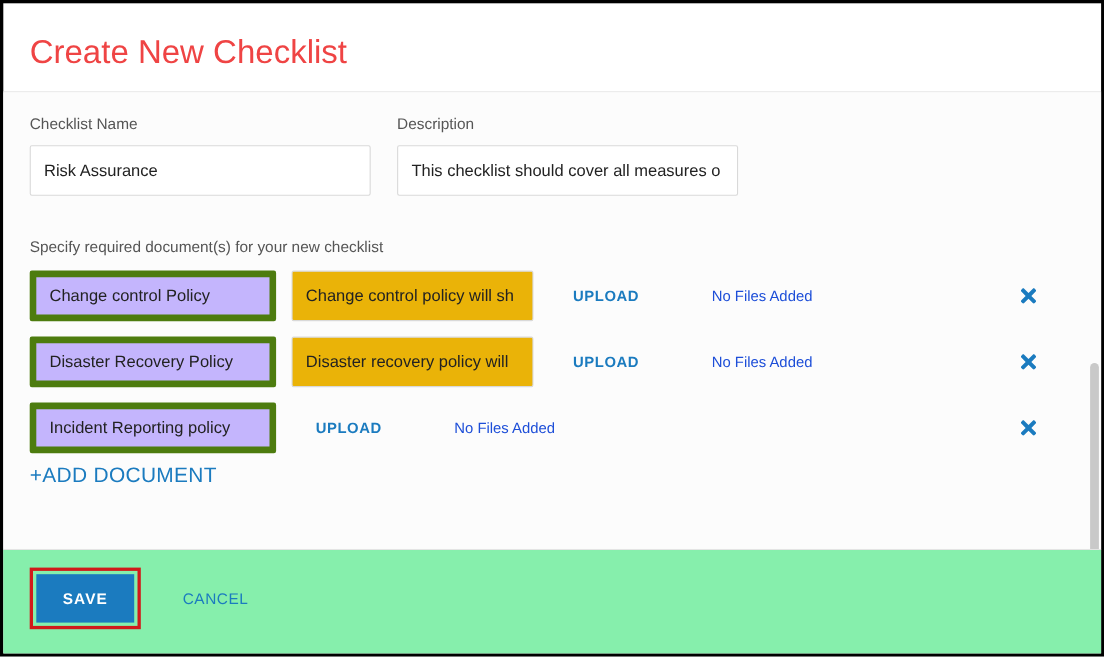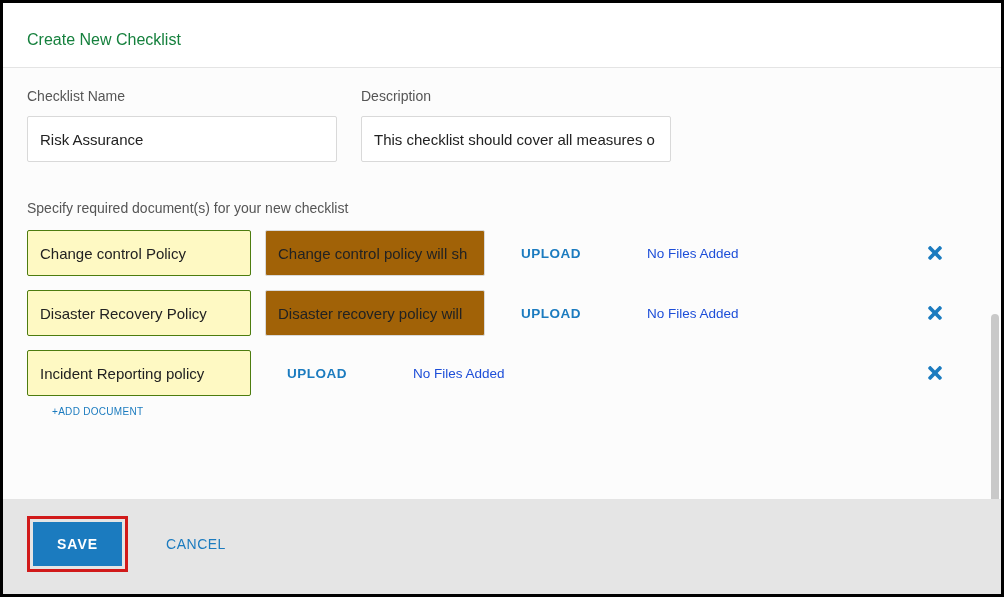--- a/index.html
+++ b/index.html
@@ -1,46 +1,46 @@
 <!DOCTYPE html>
 <html><head>
 <meta charset="utf-8">
 <style>
   * { box-sizing: border-box; margin: 0; padding: 0; }
   html, body { width: 1004px; height: 597px; font-family: "Segoe UI", "Helvetica Neue", Arial, sans-serif; background: #fff; }
   .frame { width: 1004px; height: 597px; border: 3px solid #000; position: relative; }
   .inner { padding: 0; height: 100%; display: flex; flex-direction: column; }
   .header { padding: 28px 24px 18px 24px; }
-  .header h1 { font-size: 16px; font-weight: 400; color: #15803d; }
+  .header h1 { font-size: 30px; font-weight: 400; color: #ef4444; }
   .divider { border: none; border-top: 1px solid #e4e4e4; }
   .body { flex: 1; padding: 20px 24px 0 24px; position: relative; overflow: hidden; background: #fcfcfc; }
   .form-row-top { display: flex; gap: 24px; margin-bottom: 38px; }
   .field-group { display: flex; flex-direction: column; }
   .field-label { font-size: 14px; color: #555; margin-bottom: 12px; }
   .text-input {
     border: 1px solid #d9d9d9; background: #fff; height: 46px;
     padding: 4px 12px; font-size: 15px; color: #222; font-family: inherit;
     border-radius: 2px;
   }
   .text-input::placeholder { color: #222; }
   .name-input { width: 310px; }
   .desc-input { width: 310px; }
   .section-label { font-size: 14px; color: #555; margin-bottom: 14px; }
   .doc-rows { display: flex; flex-direction: column; gap: 14px; }
   .doc-row { display: flex; align-items: center; }
-  .doc-name { width: 224px; height: 46px; border: 1px solid #4d7c0f; background: #fef9c3; padding: 0 12px; font-size: 15px; color: #222; border-radius:2px; }
-  .doc-desc { width: 220px; height: 46px; border: 1px solid #d9d9d9; background: #a16207; padding: 0 12px; font-size: 15px; color: #222; margin-left: 14px; border-radius:2px; white-space: nowrap; overflow: hidden; }
+  .doc-name { width: 224px; height: 46px; border: 6px solid #4d7c0f; background: #c4b5fd; padding: 0 12px; font-size: 15px; color: #222; border-radius:2px; }
+  .doc-desc { width: 220px; height: 46px; border: 1px solid #d9d9d9; background: #eab308; padding: 0 12px; font-size: 15px; color: #222; margin-left: 14px; border-radius:2px; white-space: nowrap; overflow: hidden; }
   .doc-name, .doc-desc { display: flex; align-items: center; font-family: inherit; }
   .upload { margin-left: 36px; color: #1b7bbf; font-size: 13.5px; font-weight: 600; letter-spacing: 0.5px; cursor: pointer; }
   .nofiles { margin-left: 66px; color: #1d4ed8; font-size: 13.5px; }
   .remove { margin-left: auto; margin-right: 32px; color: #1b7bbf; cursor: pointer; }
   .remove svg { width: 20px; height: 20px; display:block; }
-  .add-doc { color: #1b7bbf; font-size: 10px; letter-spacing: 0.3px; margin-top: 10px; cursor: pointer; font-weight: 500; margin-left: 25px; }
+  .add-doc { color: #1b7bbf; font-size: 19px; letter-spacing: 0.3px; margin-top: 10px; cursor: pointer; font-weight: 500; }
   .scroll-indicator { position: absolute; right: 2px; top: 246px; width: 8px; height: 230px; background: #c9c9c9; border-radius: 4px; }
-  .footer { border-top: 1px solid #e4e4e4; padding: 16px 24px 22px 24px; display: flex; align-items: center; gap: 28px; background:#e5e5e5; }
+  .footer { border-top: 1px solid #e4e4e4; padding: 16px 24px 22px 24px; display: flex; align-items: center; gap: 28px; background:#86efac; }
   .save-wrap { border: 3px solid #d11a1a; padding: 3px; display:inline-block; }
   .save-btn { background: #1b7bbf; color: #fff; border: none; padding: 14px 24px; font-size: 14px; font-weight: 600; letter-spacing: 1px; cursor: pointer; font-family: inherit; }
   .cancel-btn { background: none; border: none; color: #1b7bbf; font-size: 14px; font-weight: 500; letter-spacing: 0.5px; cursor: pointer; font-family: inherit; margin-left: 10px; }
 </style>
 </head>
 <body>
 
 <div class="frame">
   <div class="inner">
     <div class="header">

